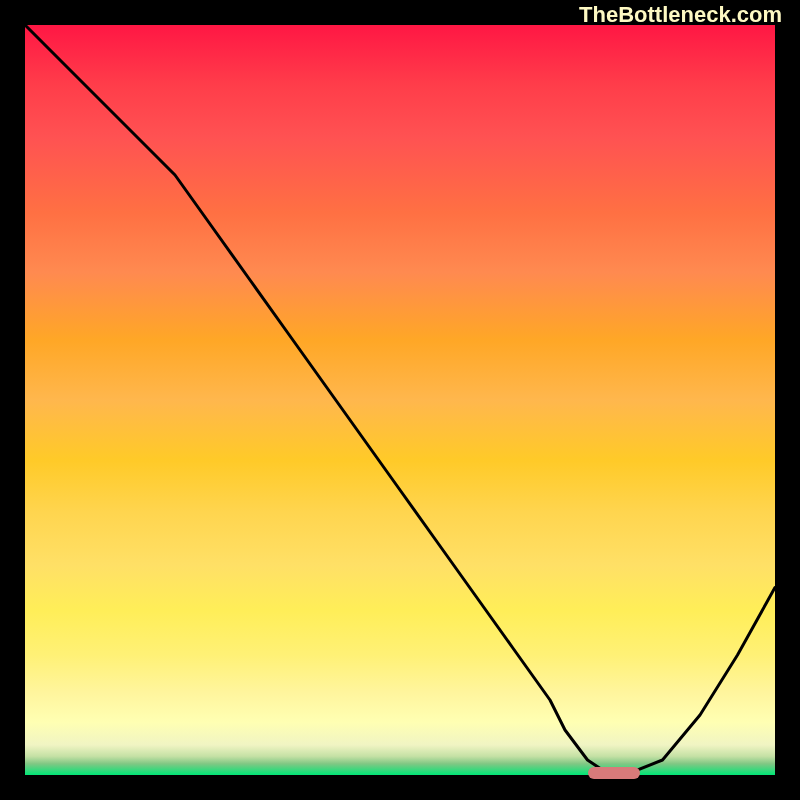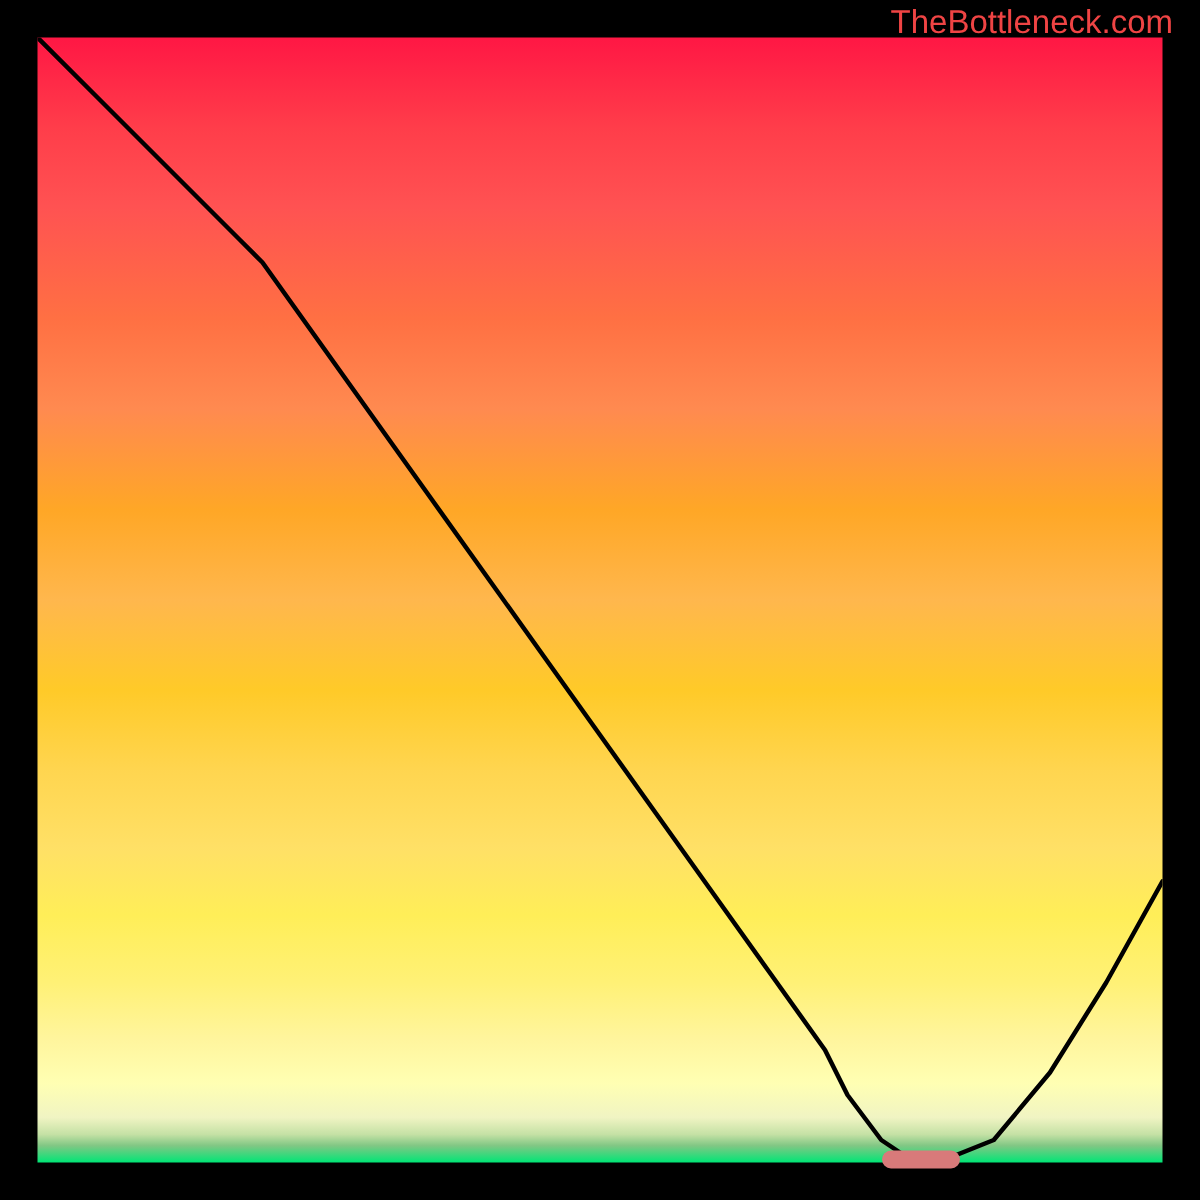--- a/index.html
+++ b/index.html
@@ -7,23 +7,23 @@
     width: 800px;
     height: 800px;
     background: #000;
     position: relative;
     font-family: Arial, sans-serif;
   }
   .watermark {
     position: absolute;
     top: 2px;
     right: 18px;
-    color: #ef4444;
+    color: #fef9c3;
     font-size: 22px;
-    font-weight: normal;
+    font-weight: bold;
     z-index: 10;
   }
   .plot-area {
     position: absolute;
     left: 25px;
     top: 25px;
     width: 750px;
     height: 750px;
     background: linear-gradient(to bottom,
       #ff1744 0%,

